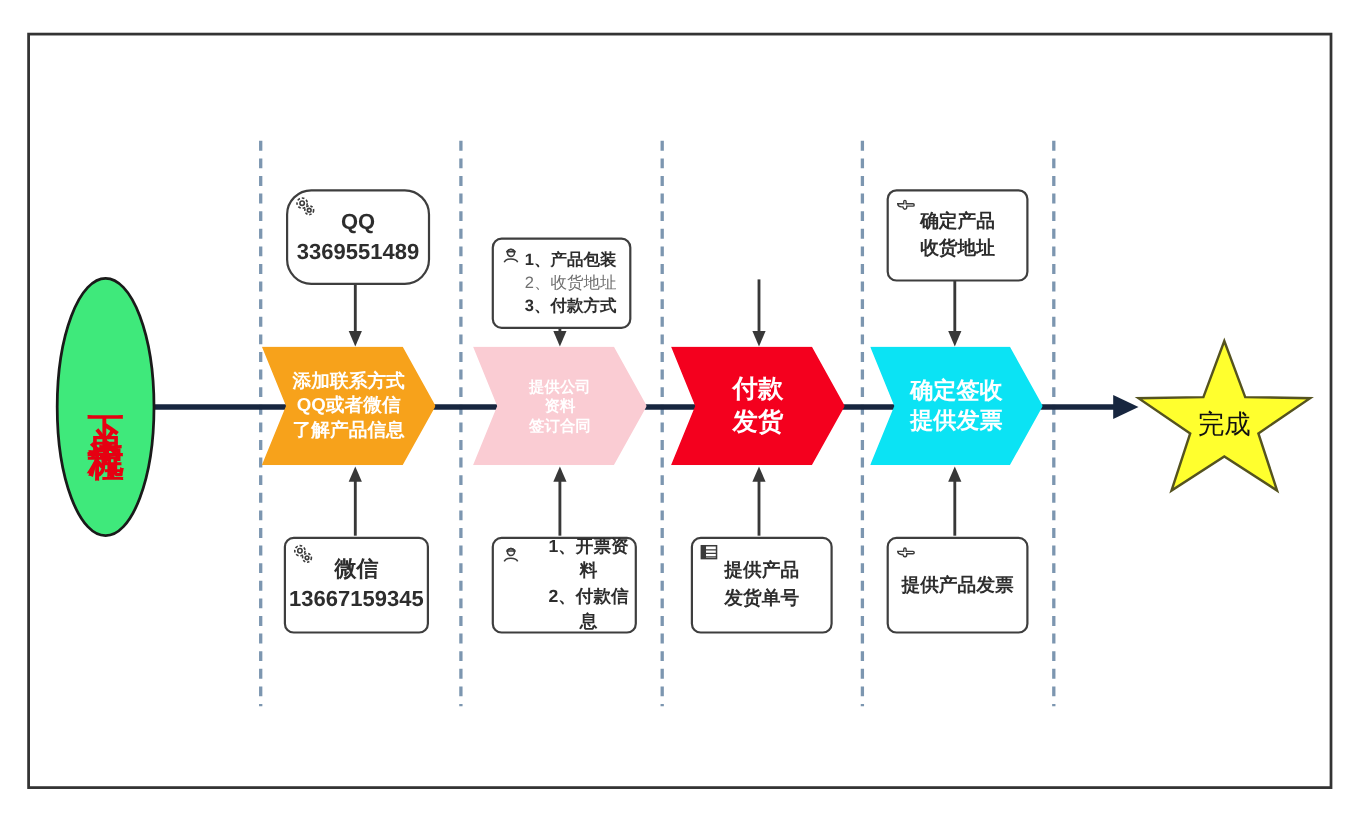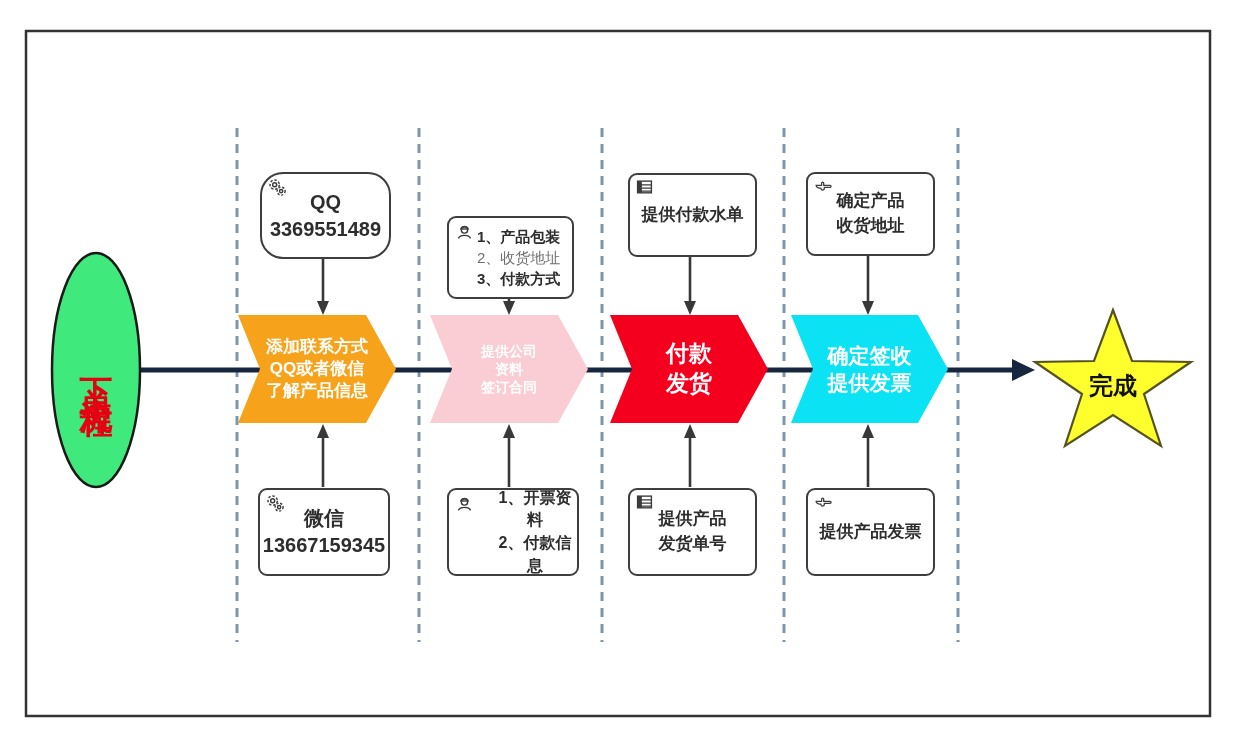--- a/index.html
+++ b/index.html
@@ -34,21 +34,21 @@
 
   
   .start-label{
     position:absolute;left:62px;top:282px;width:68px;height:180px;z-index:4;
     writing-mode:vertical-rl;text-orientation:upright;
     font-size:33px;font-weight:bold;color:var(--start-text);
     letter-spacing:10px;line-height:68px;text-align:center;
   }
   .finish-label{
     position:absolute;left:1063px;top:370px;width:100px;z-index:4;
-    text-align:center;font-size:24px;font-weight:bold;color:#111;
+    text-align:center;font-size:24px;font-weight:normal;color:#111;
   }
 </style>
 </head>
 <body>
 
 <div class="canvas">
 
   <svg class="overlay" width="1236" height="742" viewBox="0 0 1236 742">
 
     <rect x="26" y="31" width="1184" height="685" fill="none" stroke="#333333" stroke-width="2.5"></rect>
@@ -132,30 +132,20 @@
       <path d="M4.8 6.6 H13.2"></path>
       <path d="M3.2 15.5 C4.8 11.8 13.2 11.8 14.8 15.5"></path>
     </svg>
     <div class="blines">
       <span>1、产品包装</span>
       <span class="dim">2、收货地址</span>
       <span>3、付款方式</span>
     </div>
   </div>
 
-  <div class="ibox plain-box" style="left:628px;top:173px;width:125px;height:80px;">
-    <svg class="icon" width="17" height="17" viewBox="0 0 16 16">
-      <rect x="1.5" y="2" width="13" height="11" fill="none" stroke="#3b3b3b" stroke-width="1.3"></rect>
-      <rect x="1.5" y="2" width="4" height="11" fill="#3b3b3b"></rect>
-      <path d="M1.5 5.5 H14.5 M1.5 8.5 H14.5 M1.5 11.5 H14.5" stroke="#3b3b3b" stroke-width="1.2"></path>
-    </svg>
-    <div class="blines">
-      <span>提供付款水单</span>
-    </div>
-  </div>
 
   <div class="ibox plain-box" style="left:806px;top:172px;width:125px;height:80px;">
     <svg class="icon" width="19" height="15" viewBox="0 0 18 14" fill="none" stroke="#3b3b3b" stroke-width="1.2">
       <path d="M2 6.8 L7.2 6.8 L7.2 4.9 Q7.2 3.8 8.2 3.8 Q9.2 3.8 9.2 4.9 L9.2 6.8 L15.2 6.8 Q16.2 6.8 16.2 7.8 Q16.2 8.8 15.2 8.8 L9.8 8.8 Q10 11.2 8.4 11.4 Q6.8 11.6 6.4 9.4 L5 9.4 Q2.2 9.2 2 6.8 Z"></path>
     </svg>
     <div class="blines">
       <span>确定产品</span>
       <span>收货地址</span>
     </div>
   </div>

